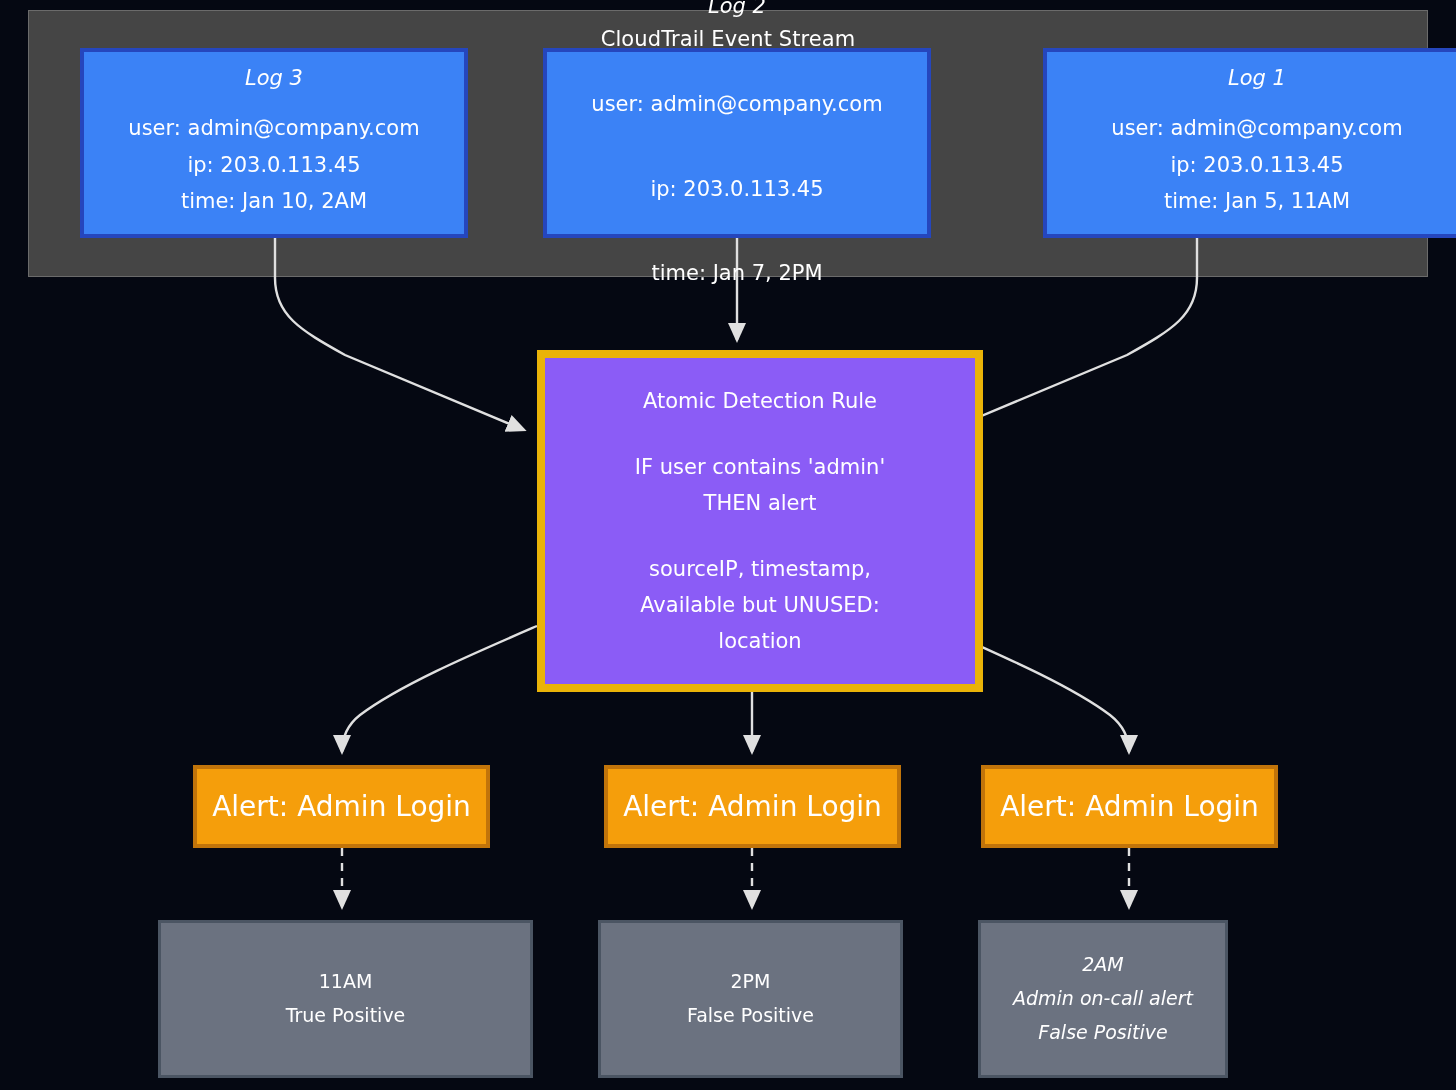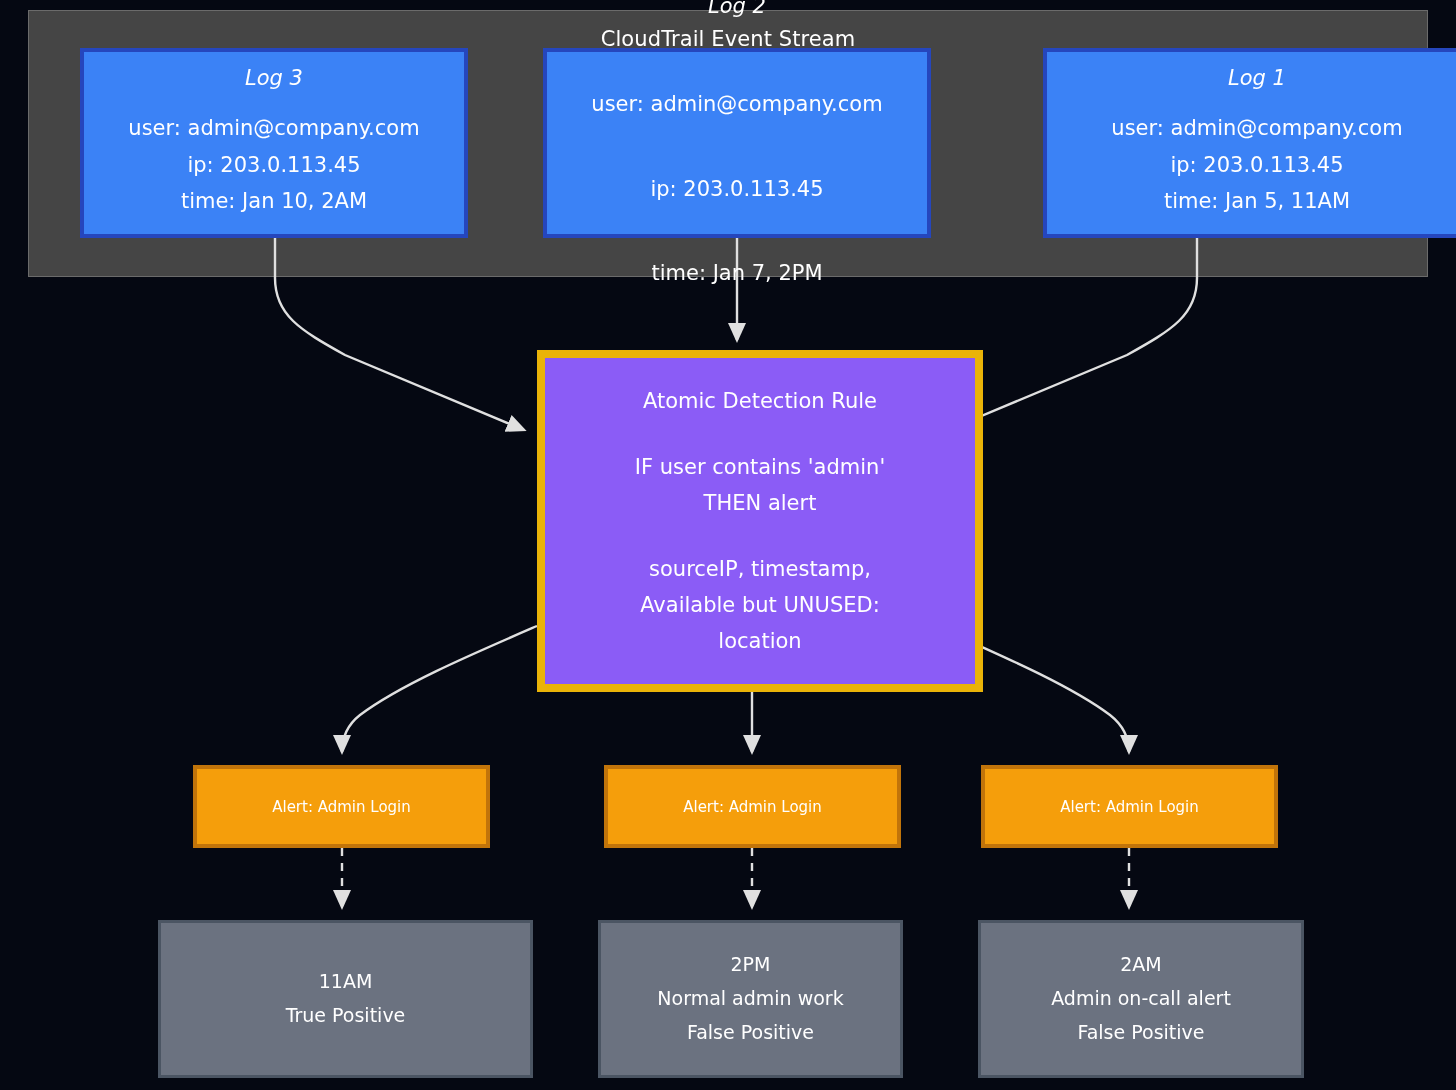--- a/index.html
+++ b/index.html
@@ -93,38 +93,38 @@
     line-height: 1.72;
   }
   .rule-gap { height: 30px; }
 
   
   .alert-box {
     background: #f59e0b;
     border: 4px solid #c1740a;
     top: 765px;
     height: 83px;
-    font-size: 15px;
+    font-size: 28px;
   }
   #alert-box-1 { left: 193px;  width: 297px; }
   #alert-box-2 { left: 604px;  width: 297px; }
   #alert-box-3 { left: 981px;  width: 297px; }
 
   
   .outcome-box {
     background: #6b7280;
     border: 3px solid #4b5563;
     top: 920px;
     height: 158px;
     padding: 0 10px;
     box-sizing: border-box;
   }
   #outcome-box-1 { left: 158px; width: 375px; }
   #outcome-box-2 { left: 598px; width: 305px; }
-  #outcome-box-3 { left: 978px; width: 326px; }
+  #outcome-box-3 { left: 978px; width: 250px; font-style: italic; }
   .outcome-line {
     font-size: 19px;
     line-height: 1.78;
   }
 </style>
 </head>
 <body>
 
 <div id="canvas">
 
@@ -197,21 +197,20 @@
   <div class="node alert-box" id="alert-box-3">
     <div>Alert: Admin Login</div>
   </div>
 
   <div class="node outcome-box" id="outcome-box-1">
     <div class="outcome-line">11AM</div>
     <div class="outcome-line">True Positive</div>
   </div>
   <div class="node outcome-box" id="outcome-box-2">
     <div class="outcome-line">2PM</div>
-    <div class="outcome-line">Normal admin work</div>
     <div class="outcome-line">False Positive</div>
   </div>
   <div class="node outcome-box" id="outcome-box-3">
     <div class="outcome-line">2AM</div>
     <div class="outcome-line">Admin on-call alert</div>
     <div class="outcome-line">False Positive</div>
   </div>
 
 </div>
 

